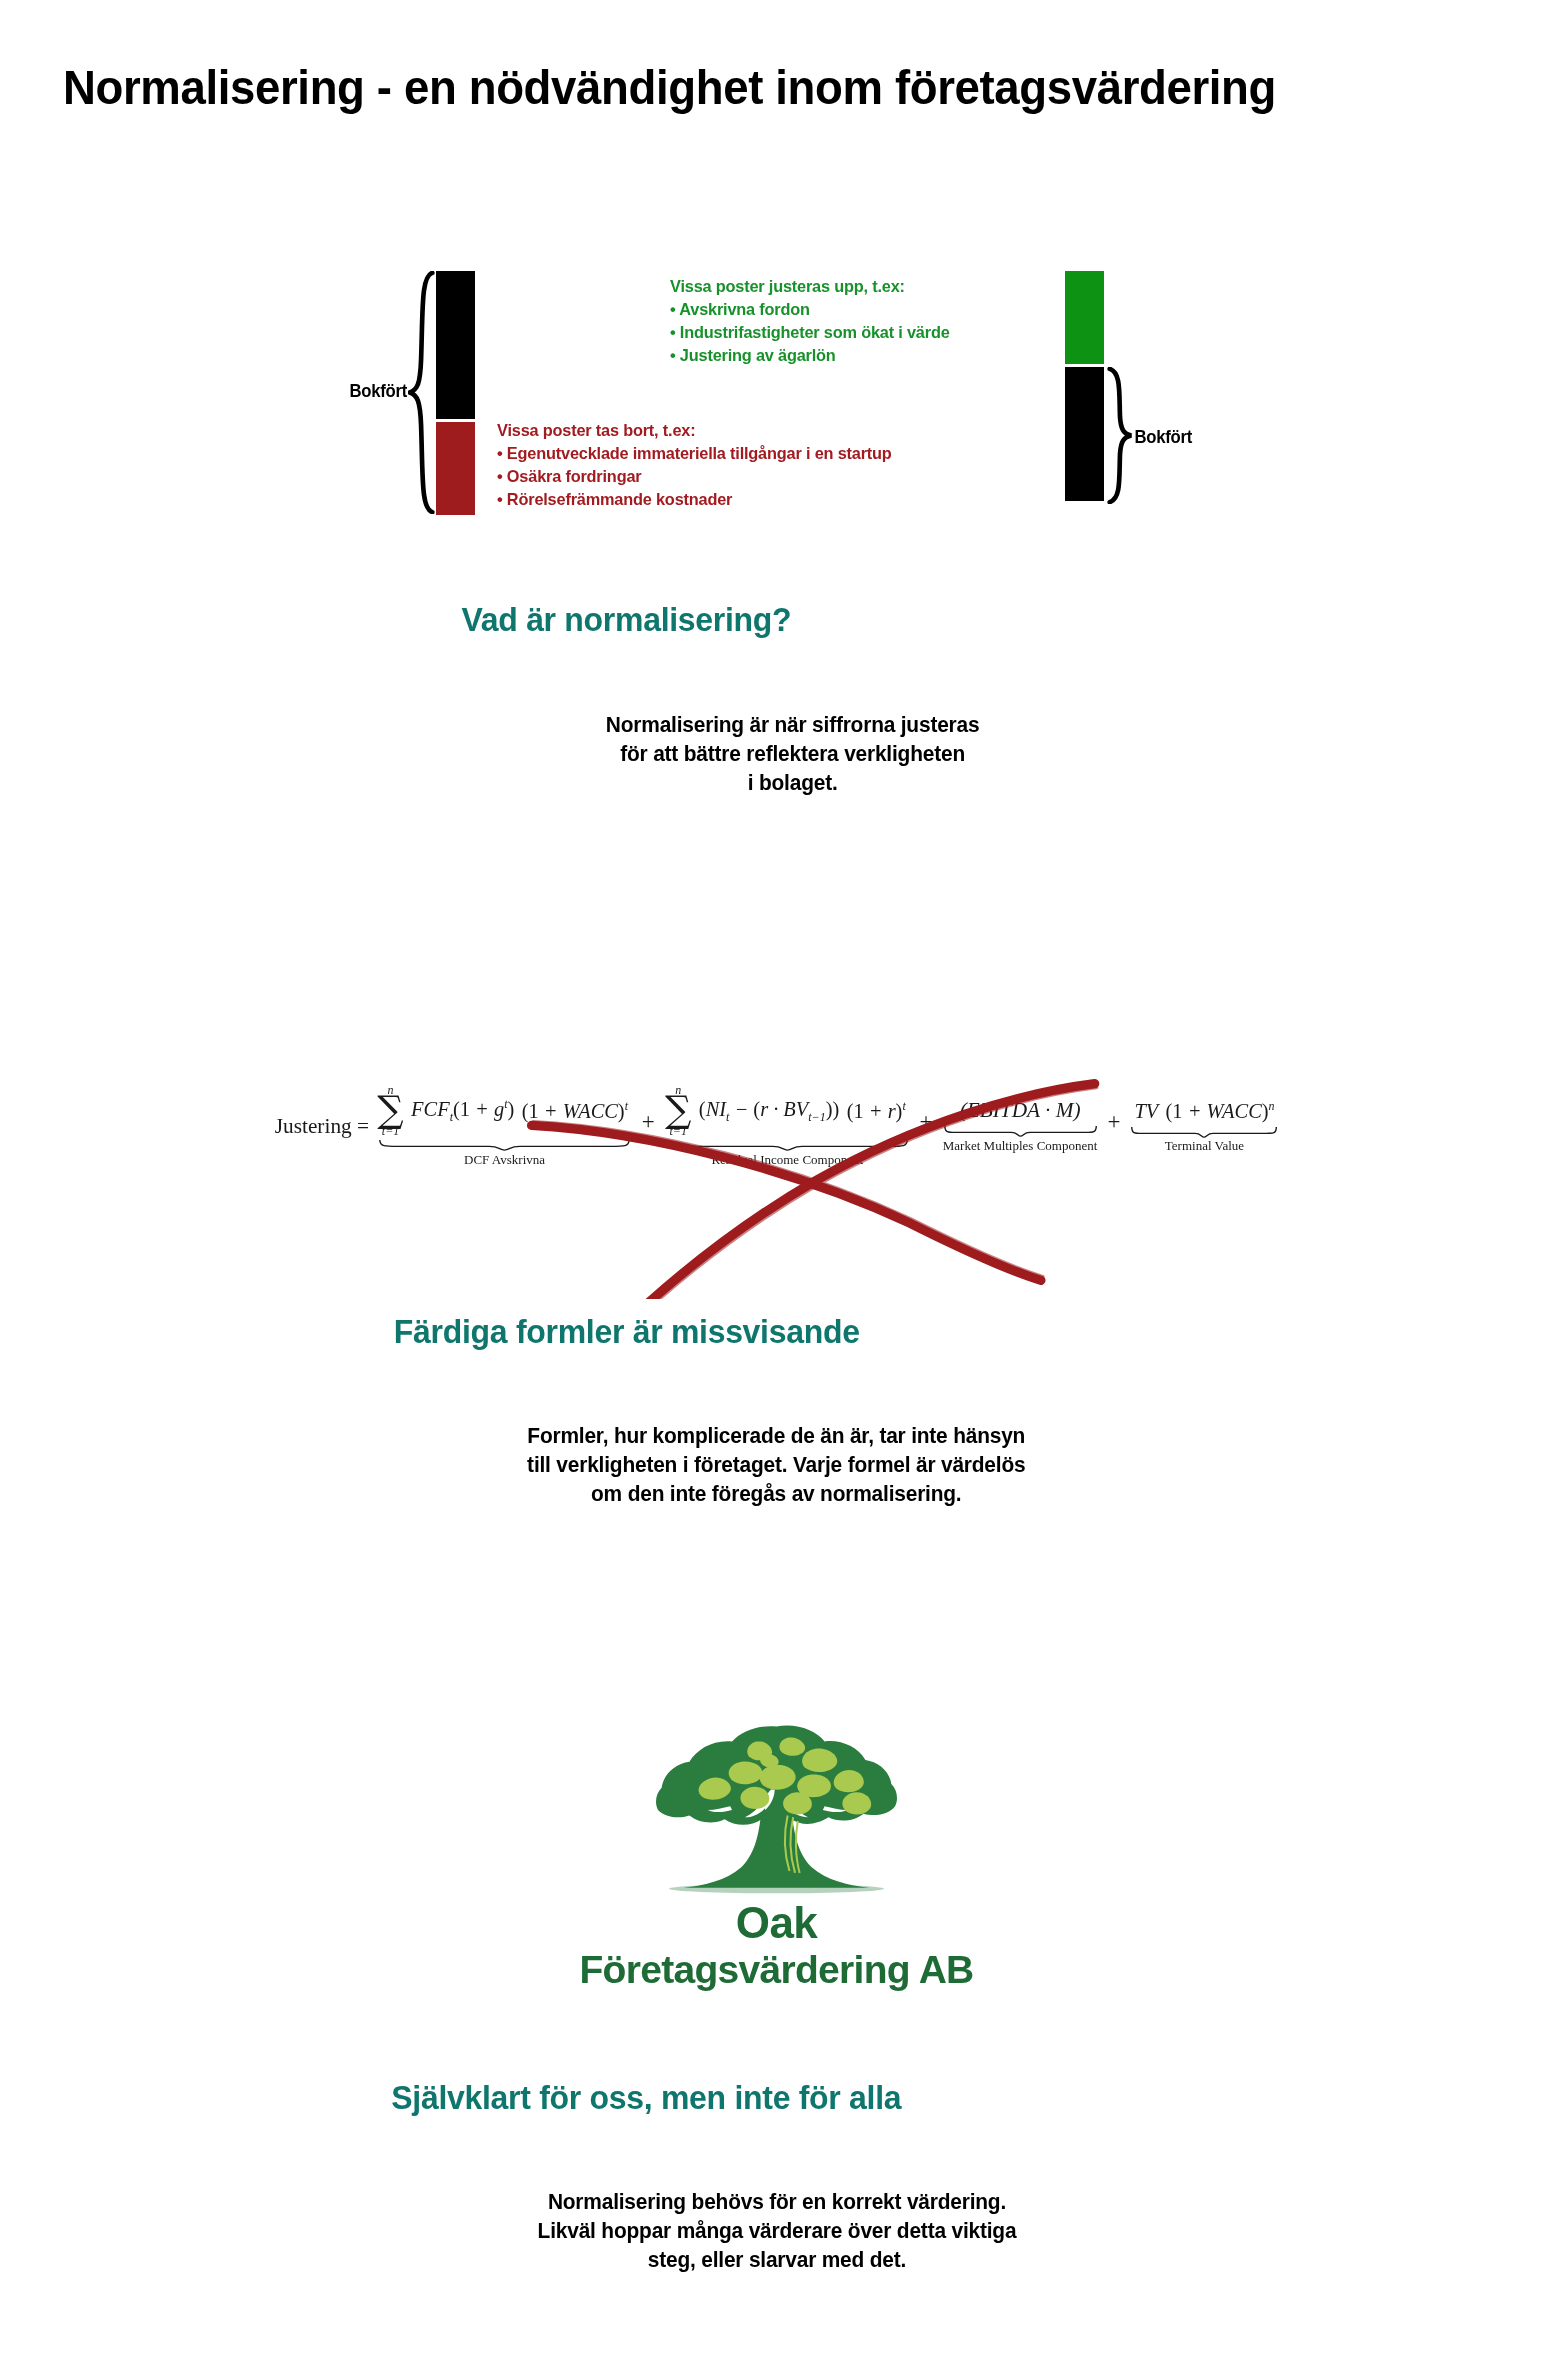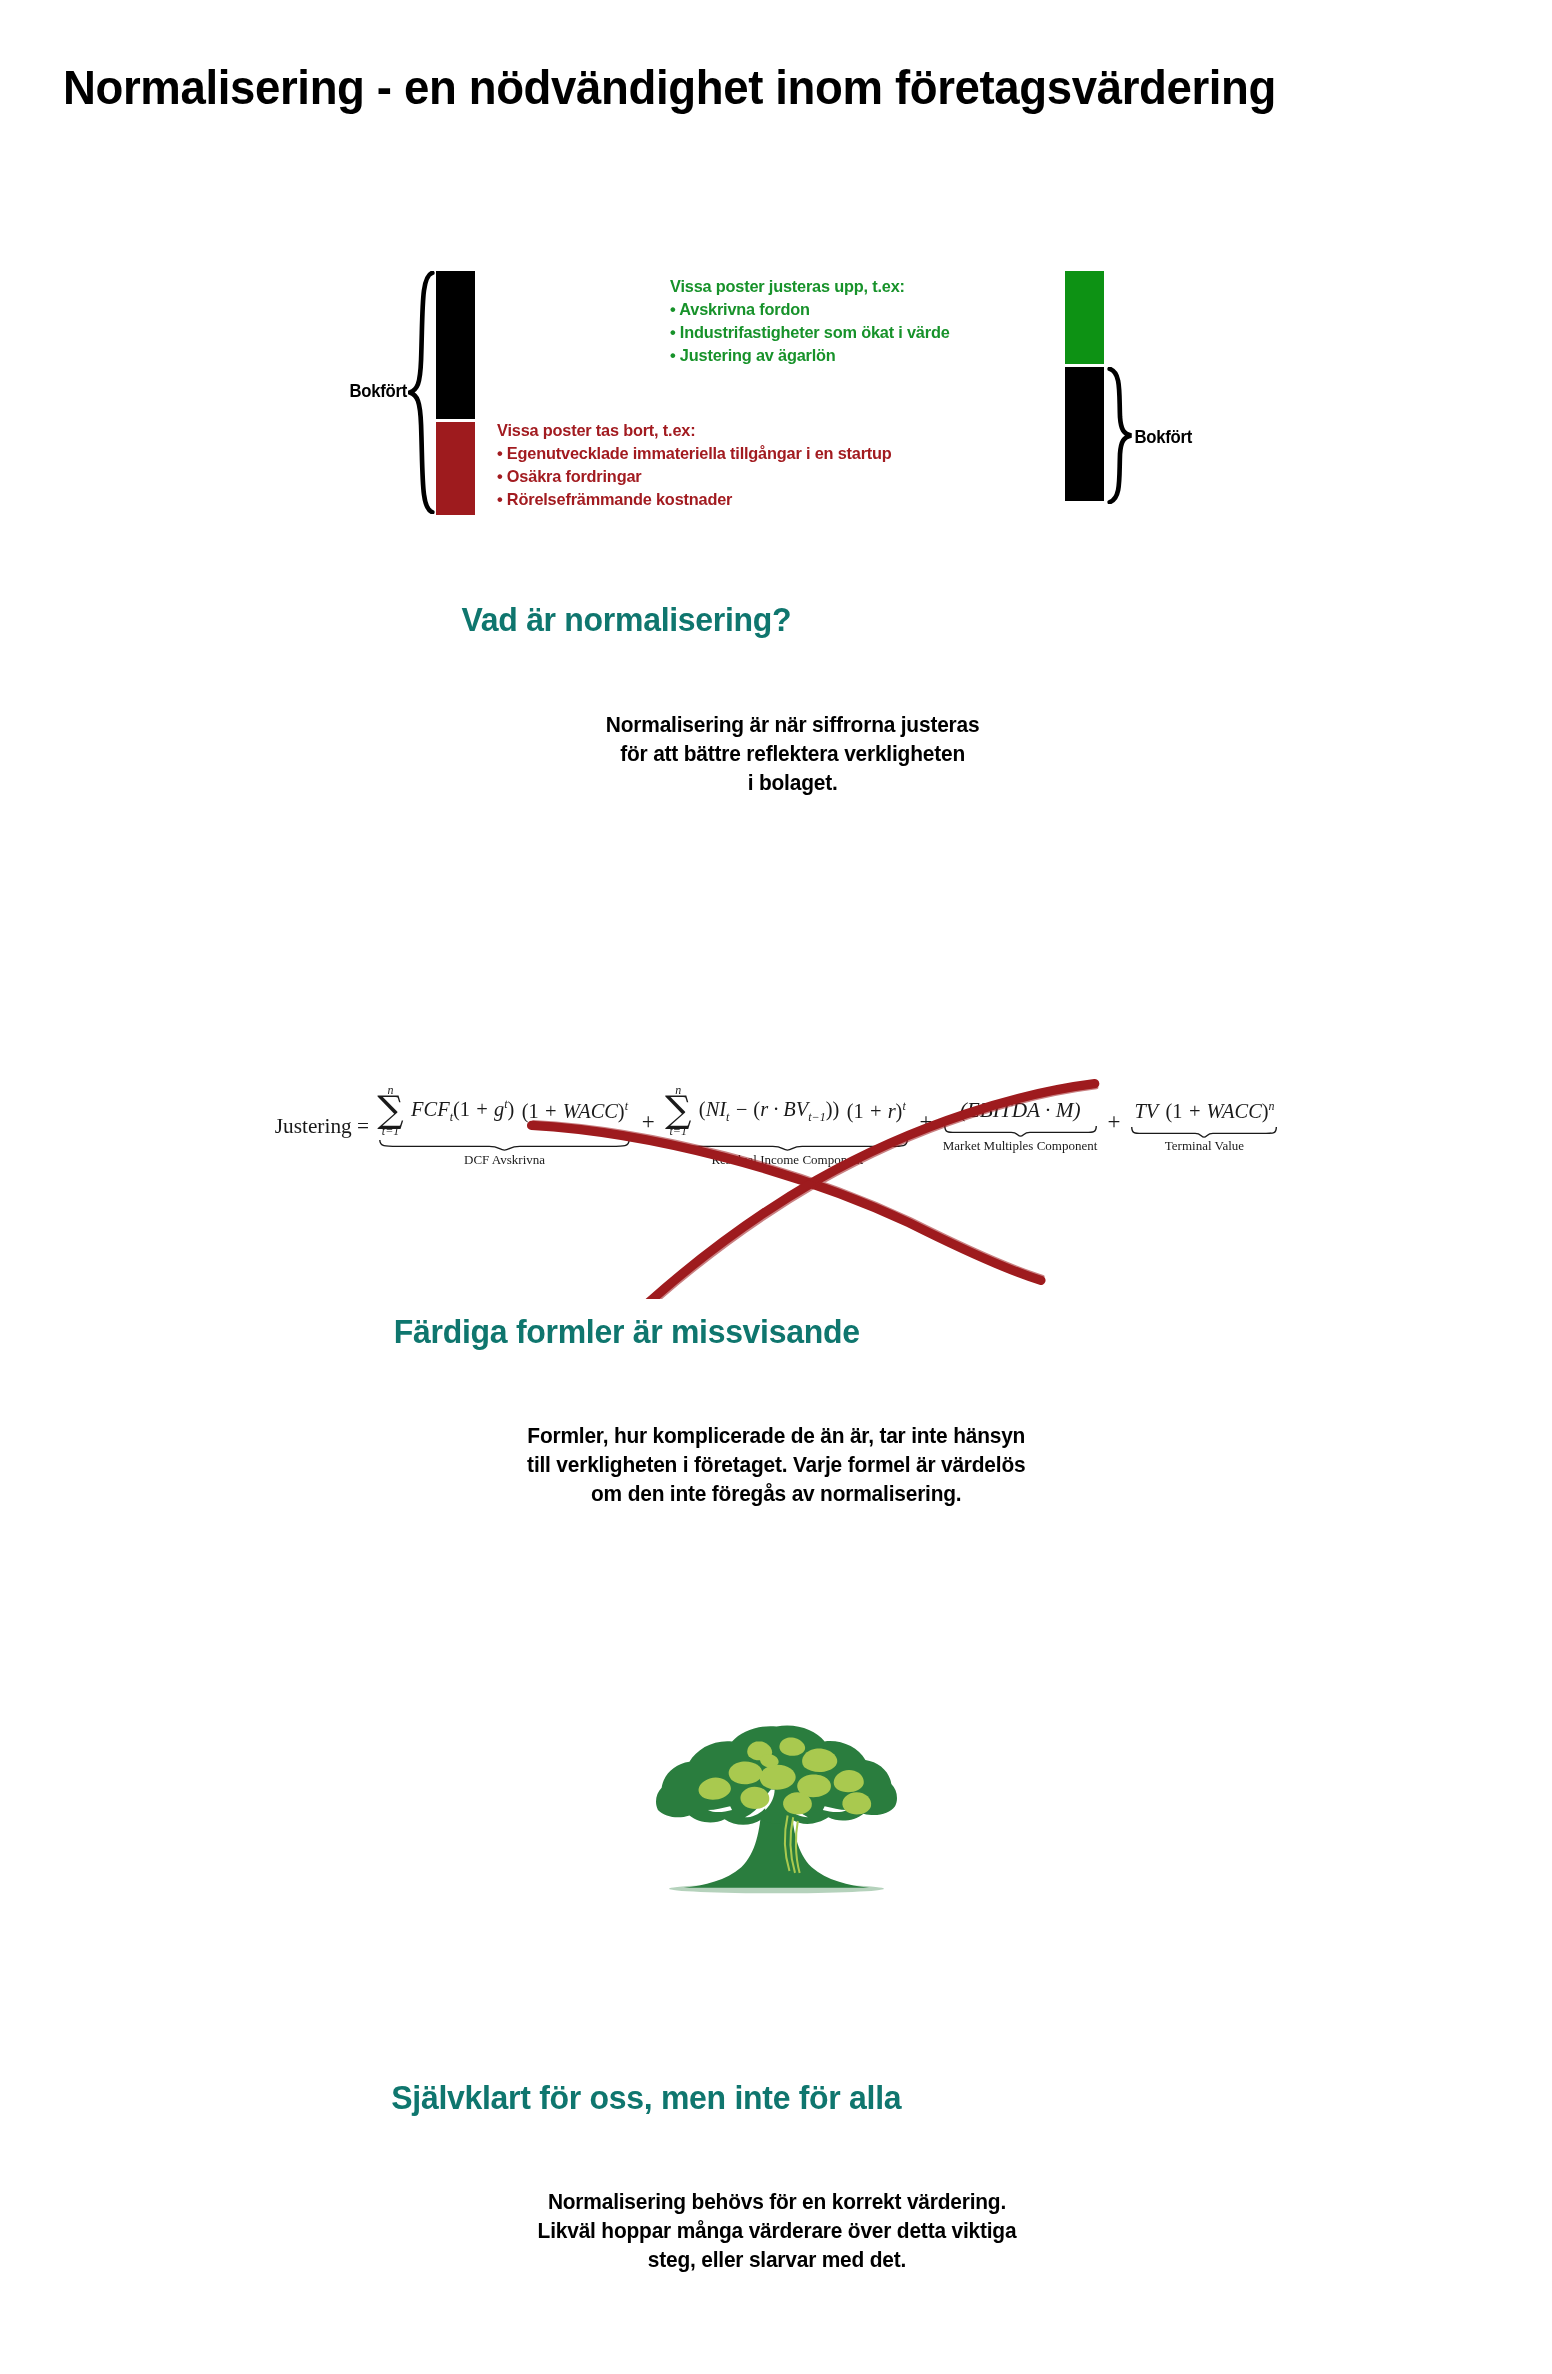--- a/index.html
+++ b/index.html
@@ -441,20 +441,22 @@
       <path d="M214 78 C204 82 202 92 210 98 C220 104 234 100 236 92 C238 82 226 74 214 78 Z"></path>
       <path d="M122 36 C116 38 114 44 120 48 C126 52 134 50 136 46 C138 40 130 34 122 36 Z"></path>
     </g>
 
     <g stroke="#a9c94f" stroke-width="2.2" fill="none">
       <path d="M146 102 C142 120 142 142 148 162"></path>
       <path d="M152 104 C148 122 148 144 154 164"></path>
       <path d="M157 108 C154 124 154 146 159 164"></path>
     </g>
   </svg>
+  <div class="logo-oak">Oak</div>
+  <div class="logo-sub">Företagsvärdering AB</div>
 </div>
 
 <div class="sec-heading" id="h-self">
   <span>Självklart för oss, men inte för alla</span>
 </div>
 <div class="sec-body" id="b-self">
   <span class="ml">Normalisering behövs för en korrekt värdering.<br>Likväl hoppar många värderare över detta viktiga<br>steg, eller slarvar med det.</span>
 </div>
 
 

